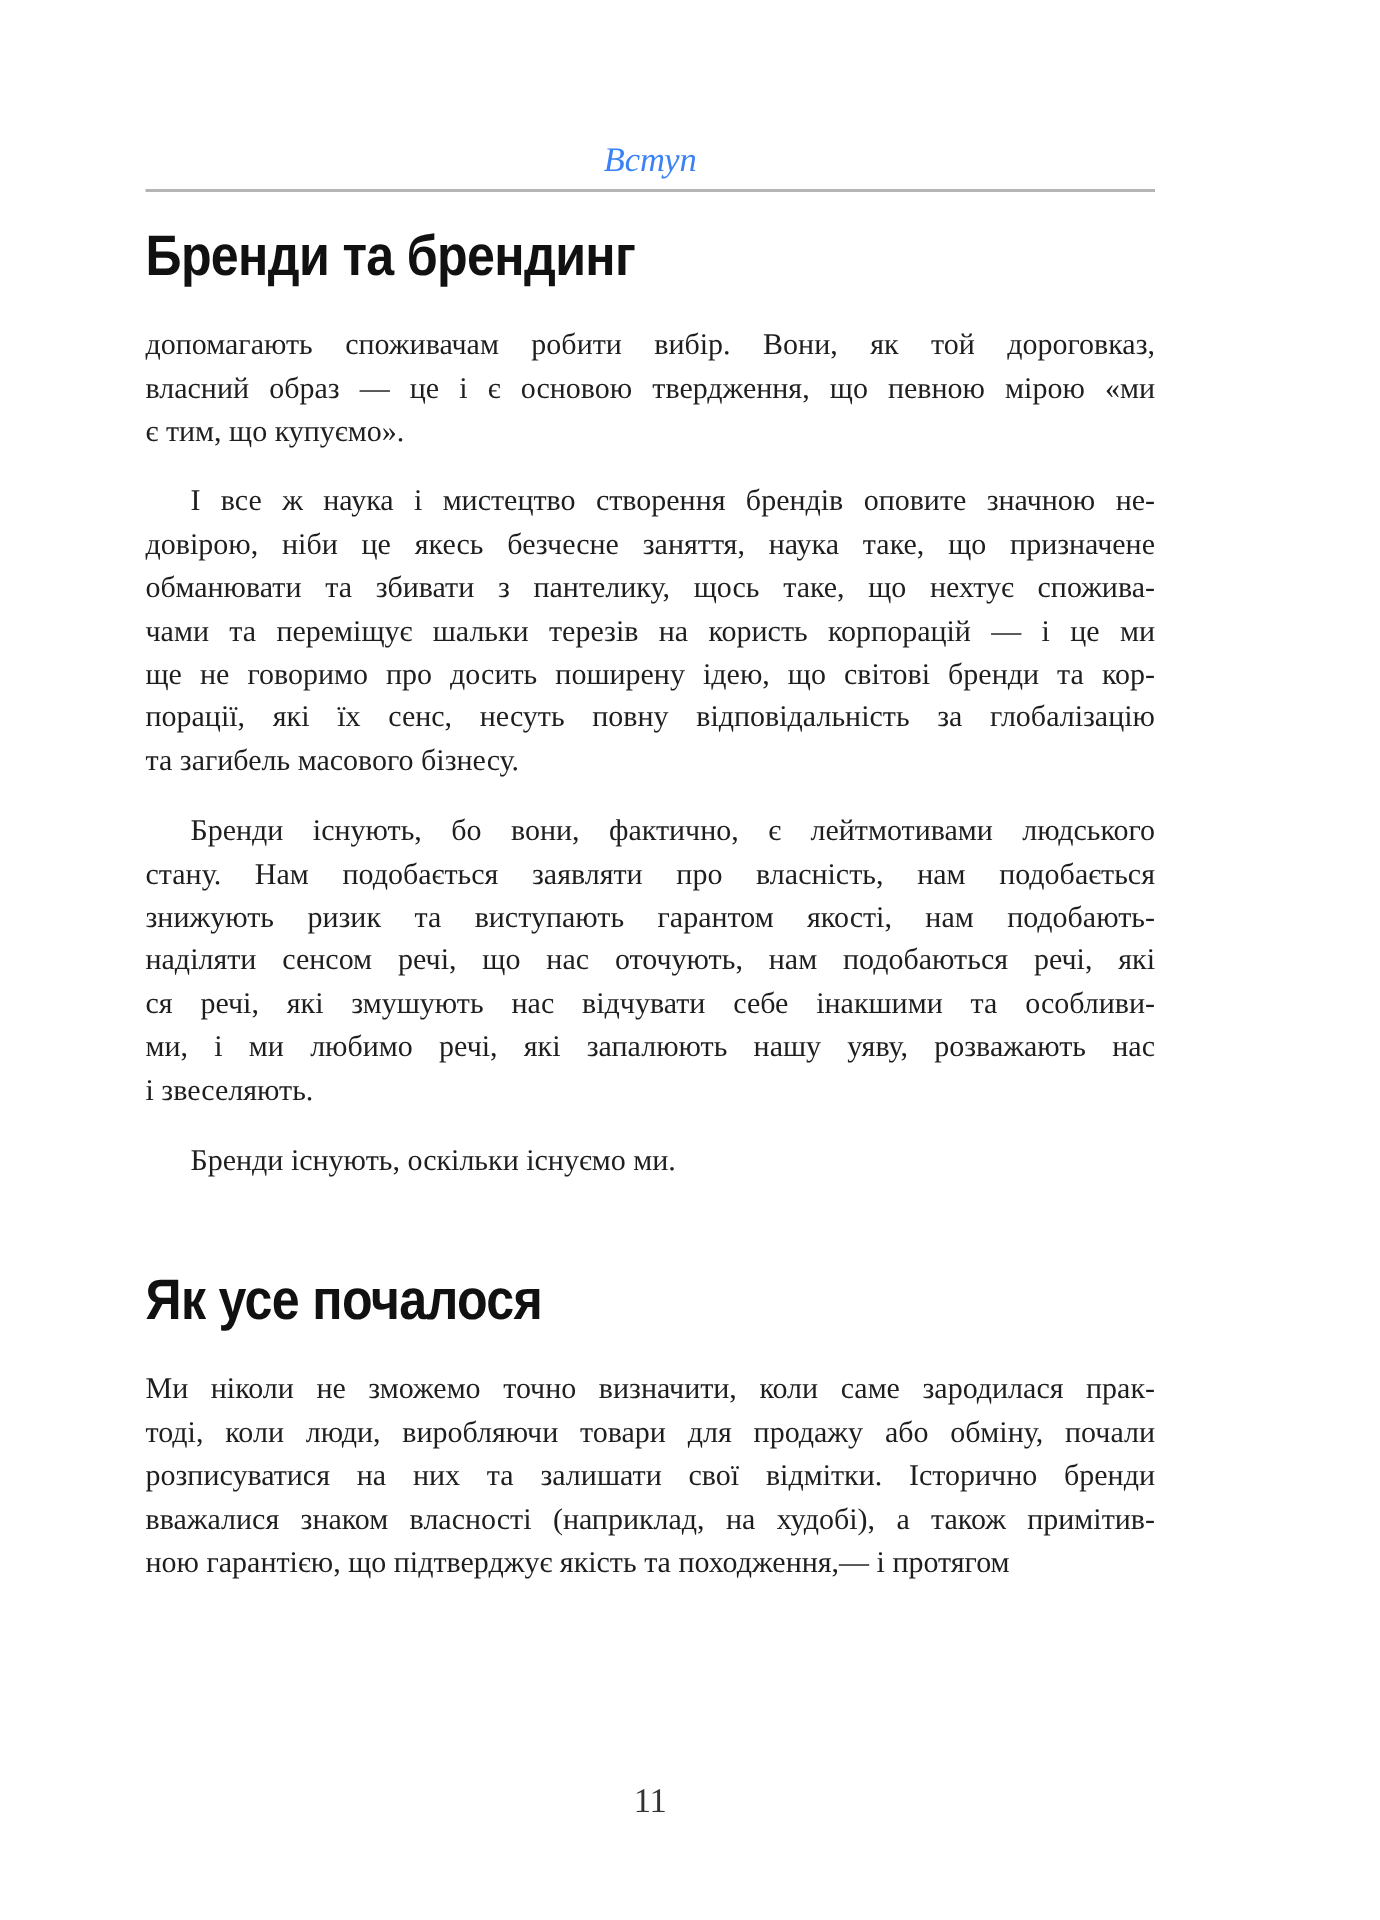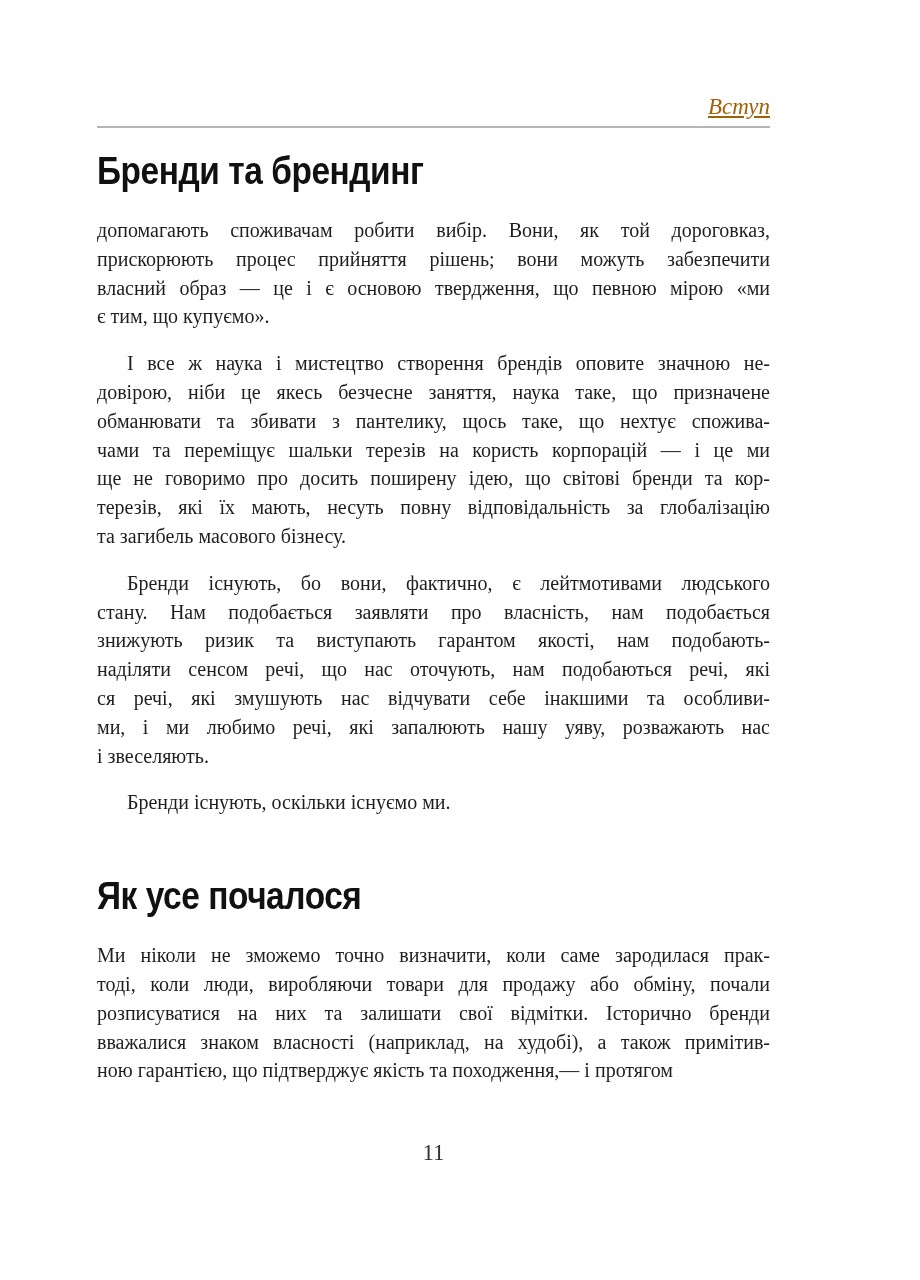--- a/index.html
+++ b/index.html
@@ -12,27 +12,26 @@
     width: 920px;
     height: 1280px;
     background: #ffffff;
     box-sizing: border-box;
     padding: 0 150px 0 97px; 
     overflow: hidden;
     color: #1e1e1e;
   }
   .running-header {
     margin-top: 94px;
-    text-align: right;
+    text-align: center;
     font-family: "Liberation Serif", "DejaVu Serif", serif;
     font-style: italic;
     font-size: 23px;
     line-height: 26px;
-    color: #a16207;
-    text-decoration: underline;
+    color: #3b82f6;
   }
   .rule {
     margin-top: 6px;
     height: 2px;
     background: #b5b5b5;
     border: none;
   }
   .section-heading {
     margin: 0;
     font-family: "Liberation Sans", "DejaVu Sans", sans-serif;
@@ -64,52 +63,51 @@
   .line.final {
     text-align-last: left;
   }
   .para.indent .line:first-child {
     text-indent: 30px;
   }
   .page-number {
     position: absolute;
     left: 97px;
     width: 673px;
-    top: 1140px;
+    top: 1188px;
     text-align: center;
     font-family: "Liberation Serif", "DejaVu Serif", serif;
     font-size: 23px;
     color: #333333;
   }
 </style>
 </head>
 <body>
 
 <div class="page">
 
   <div class="running-header">Вступ</div>
 
   <div class="rule"></div>
 
   <section>
     <h1 class="section-heading first">Бренди та брендинг</h1>
     <div class="paras first">
         <div class="para">
           <div class="line">допомагають споживачам робити вибір. Вони, як той дороговказ,</div>
-          <div class="line">прискорюють процес прийняття рішень; вони можуть забезпечити</div>
           <div class="line">власний образ — це і є основою твердження, що певною мірою «ми</div>
           <div class="line final">є тим, що купуємо».</div>
         </div>
         <div class="para indent">
           <div class="line">І все ж наука і мистецтво створення брендів оповите значною не-</div>
           <div class="line">довірою, ніби це якесь безчесне заняття, наука таке, що призначене</div>
           <div class="line">обманювати та збивати з пантелику, щось таке, що нехтує спожива-</div>
           <div class="line">чами та переміщує шальки терезів на користь корпорацій — і це ми</div>
           <div class="line">ще не говоримо про досить поширену ідею, що світові бренди та кор-</div>
-          <div class="line">терезів, які їх мають, несуть повну відповідальність за глобалізацію</div>
+          <div class="line">порації, які їх сенс, несуть повну відповідальність за глобалізацію</div>
           <div class="line final">та загибель масового бізнесу.</div>
         </div>
         <div class="para indent">
           <div class="line">Бренди існують, бо вони, фактично, є лейтмотивами людського</div>
           <div class="line">стану. Нам подобається заявляти про власність, нам подобається</div>
           <div class="line">знижують ризик та виступають гарантом якості, нам подобають-</div>
           <div class="line">наділяти сенсом речі, що нас оточують, нам подобаються речі, які</div>
           <div class="line">ся речі, які змушують нас відчувати себе інакшими та особливи-</div>
           <div class="line">ми, і ми любимо речі, які запалюють нашу уяву, розважають нас</div>
           <div class="line final">і звеселяють.</div>

